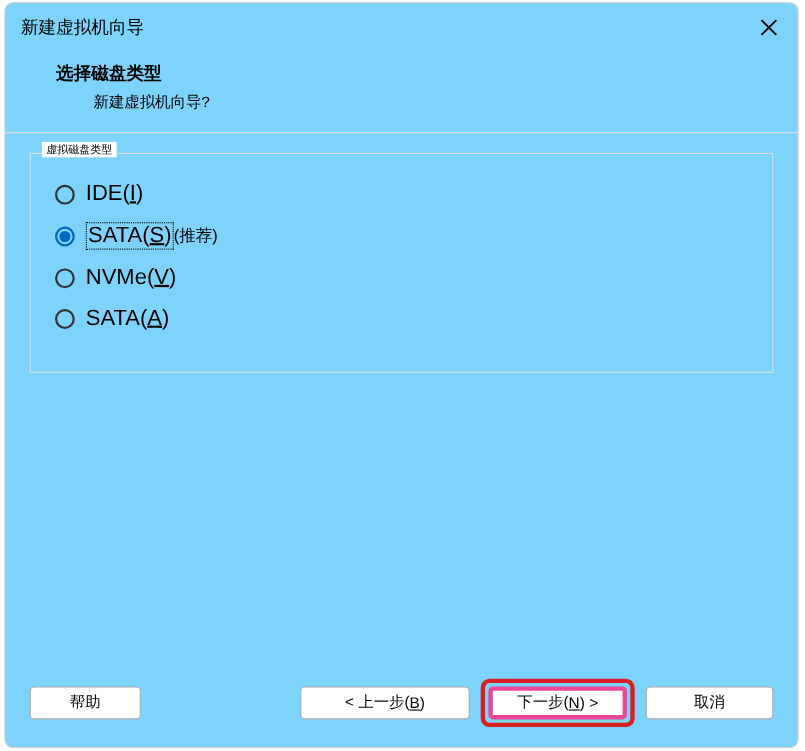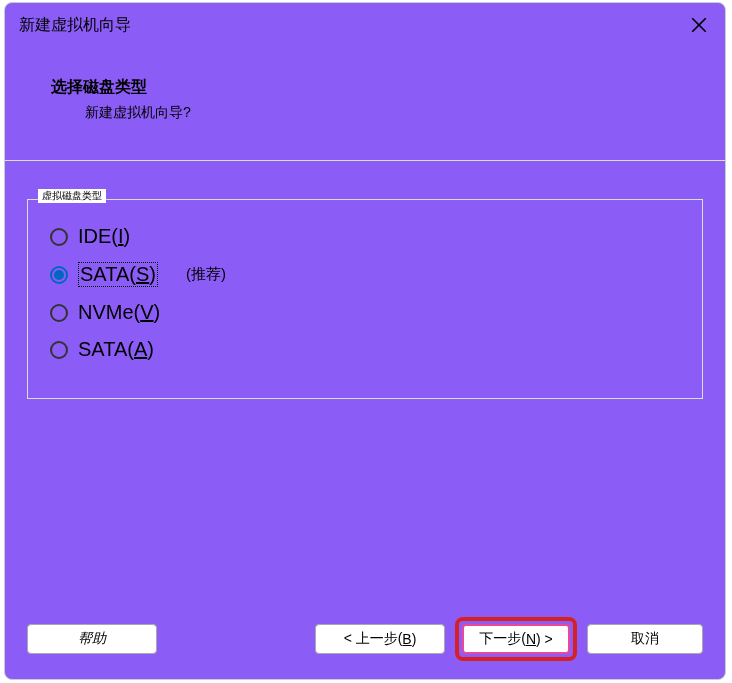--- a/index.html
+++ b/index.html
@@ -6,28 +6,27 @@
     body {
       font-family: "Microsoft YaHei", "SimSun", sans-serif;
       background: #fff;
       width: 732px;
       height: 683px;
       overflow: hidden;
     }
     .dialog {
       width: 722px;
       height: 678px;
-      background: #8b5cf6;
+      background: #7dd3fc;
       border: 1px solid #ccc;
       border-radius: 8px;
       margin: 2px 0 0 4px;
       display: flex;
       flex-direction: column;
       position: relative;
-      gap: 20px;
     }
     .titlebar {
       display: flex;
       align-items: center;
       justify-content: space-between;
       padding: 8px 12px 4px 14px;
     }
     .title {
       font-size: 16px;
       color: #000;
@@ -111,21 +110,20 @@
       font-size: 20px;
       color: #000;
       cursor: pointer;
     }
     .radio-label.selected {
       border: 1px dotted #000;
       padding: 0 1px;
     }
     .underline { text-decoration: underline; }
     .recommend {
-      margin-left: 28px;
       font-size: 15px;
       color: #000;
     }
     .footer {
       display: flex;
       align-items: center;
       padding: 12px 22px 18px 22px;
       gap: 10px;
     }
     .btn {
@@ -135,26 +133,26 @@
       border-radius: 4px;
       font-size: 14px;
       color: #000;
       cursor: pointer;
       display: flex;
       align-items: center;
       justify-content: center;
       padding: 0 12px;
       font-family: inherit;
     }
-    .btn-help { width: 130px; font-style: italic; }
+    .btn-help { width: 101px; }
     .spacer { flex: 1; }
-    .btn-back { width: 130px; }
+    .btn-back { width: 154px; }
     .btn-next {
-      width: 108px;
-      border: 2px solid #ec4899;
+      width: 126px;
+      border: 4px solid #ec4899;
     }
     .btn-cancel { width: 116px; }
     .highlight-box {
       border: 4px solid #d62024;
       border-radius: 8px;
       padding: 3px;
       display: inline-flex;
     }
   </style>
 </head>

